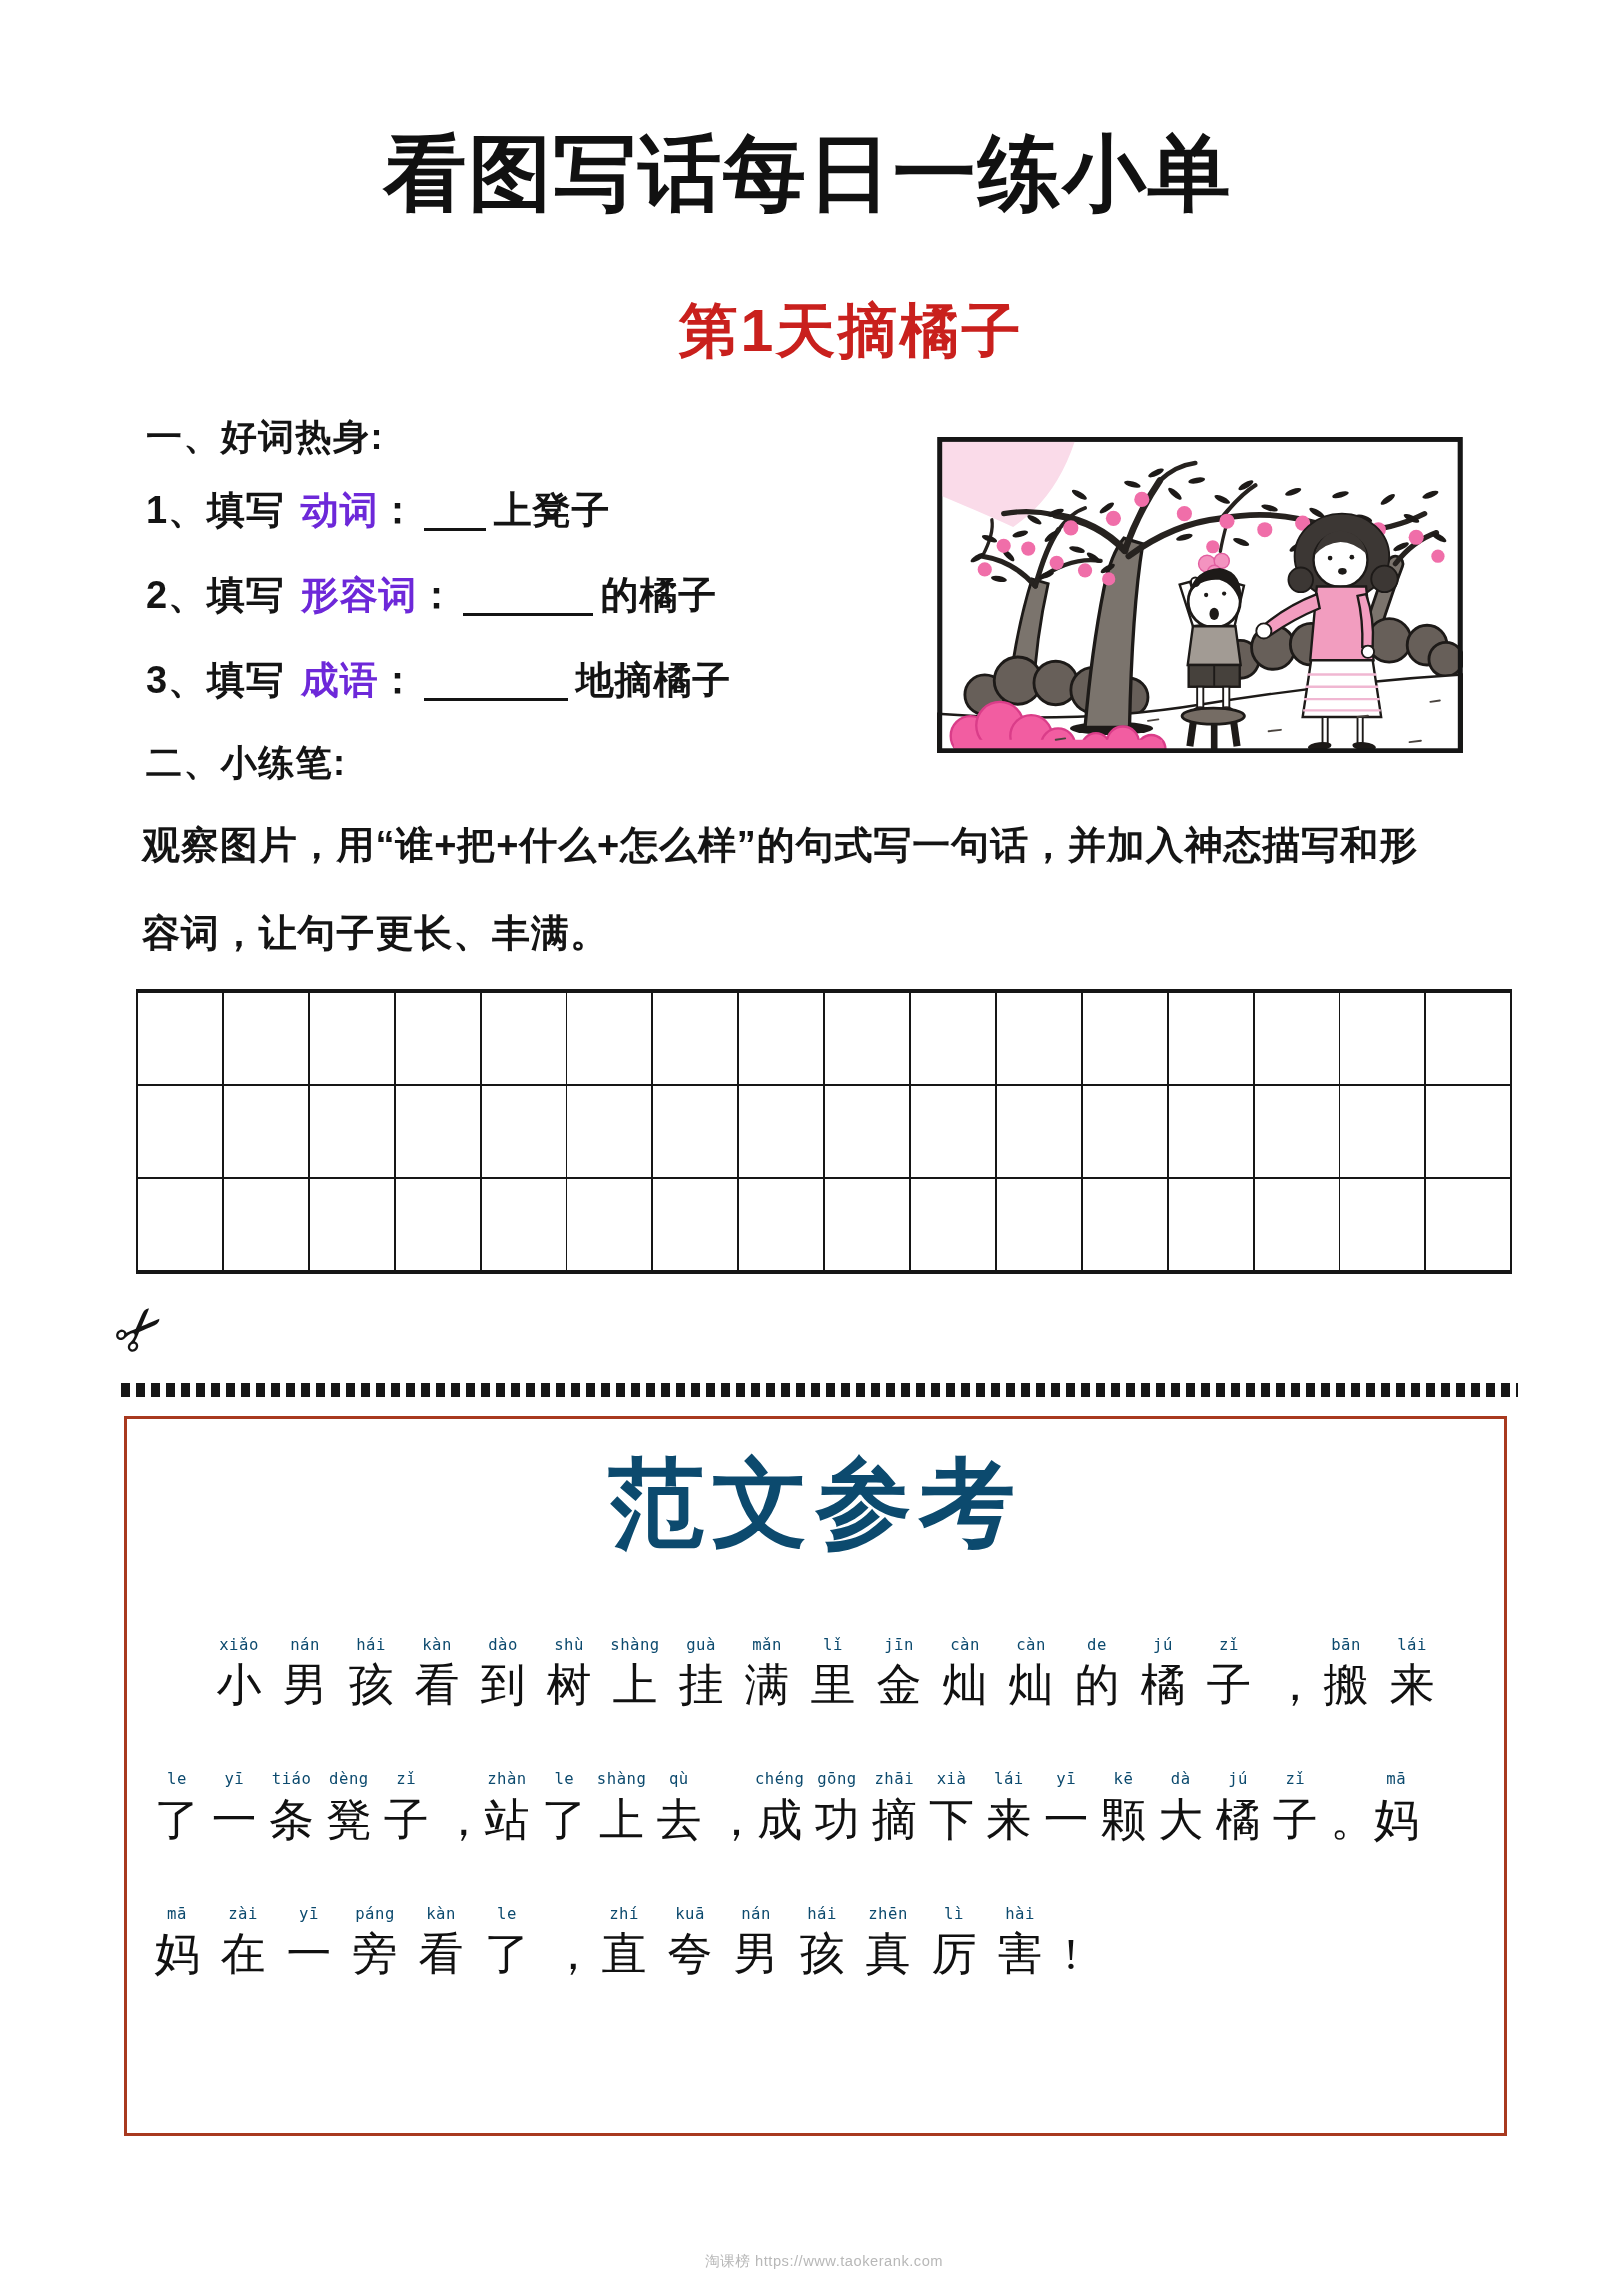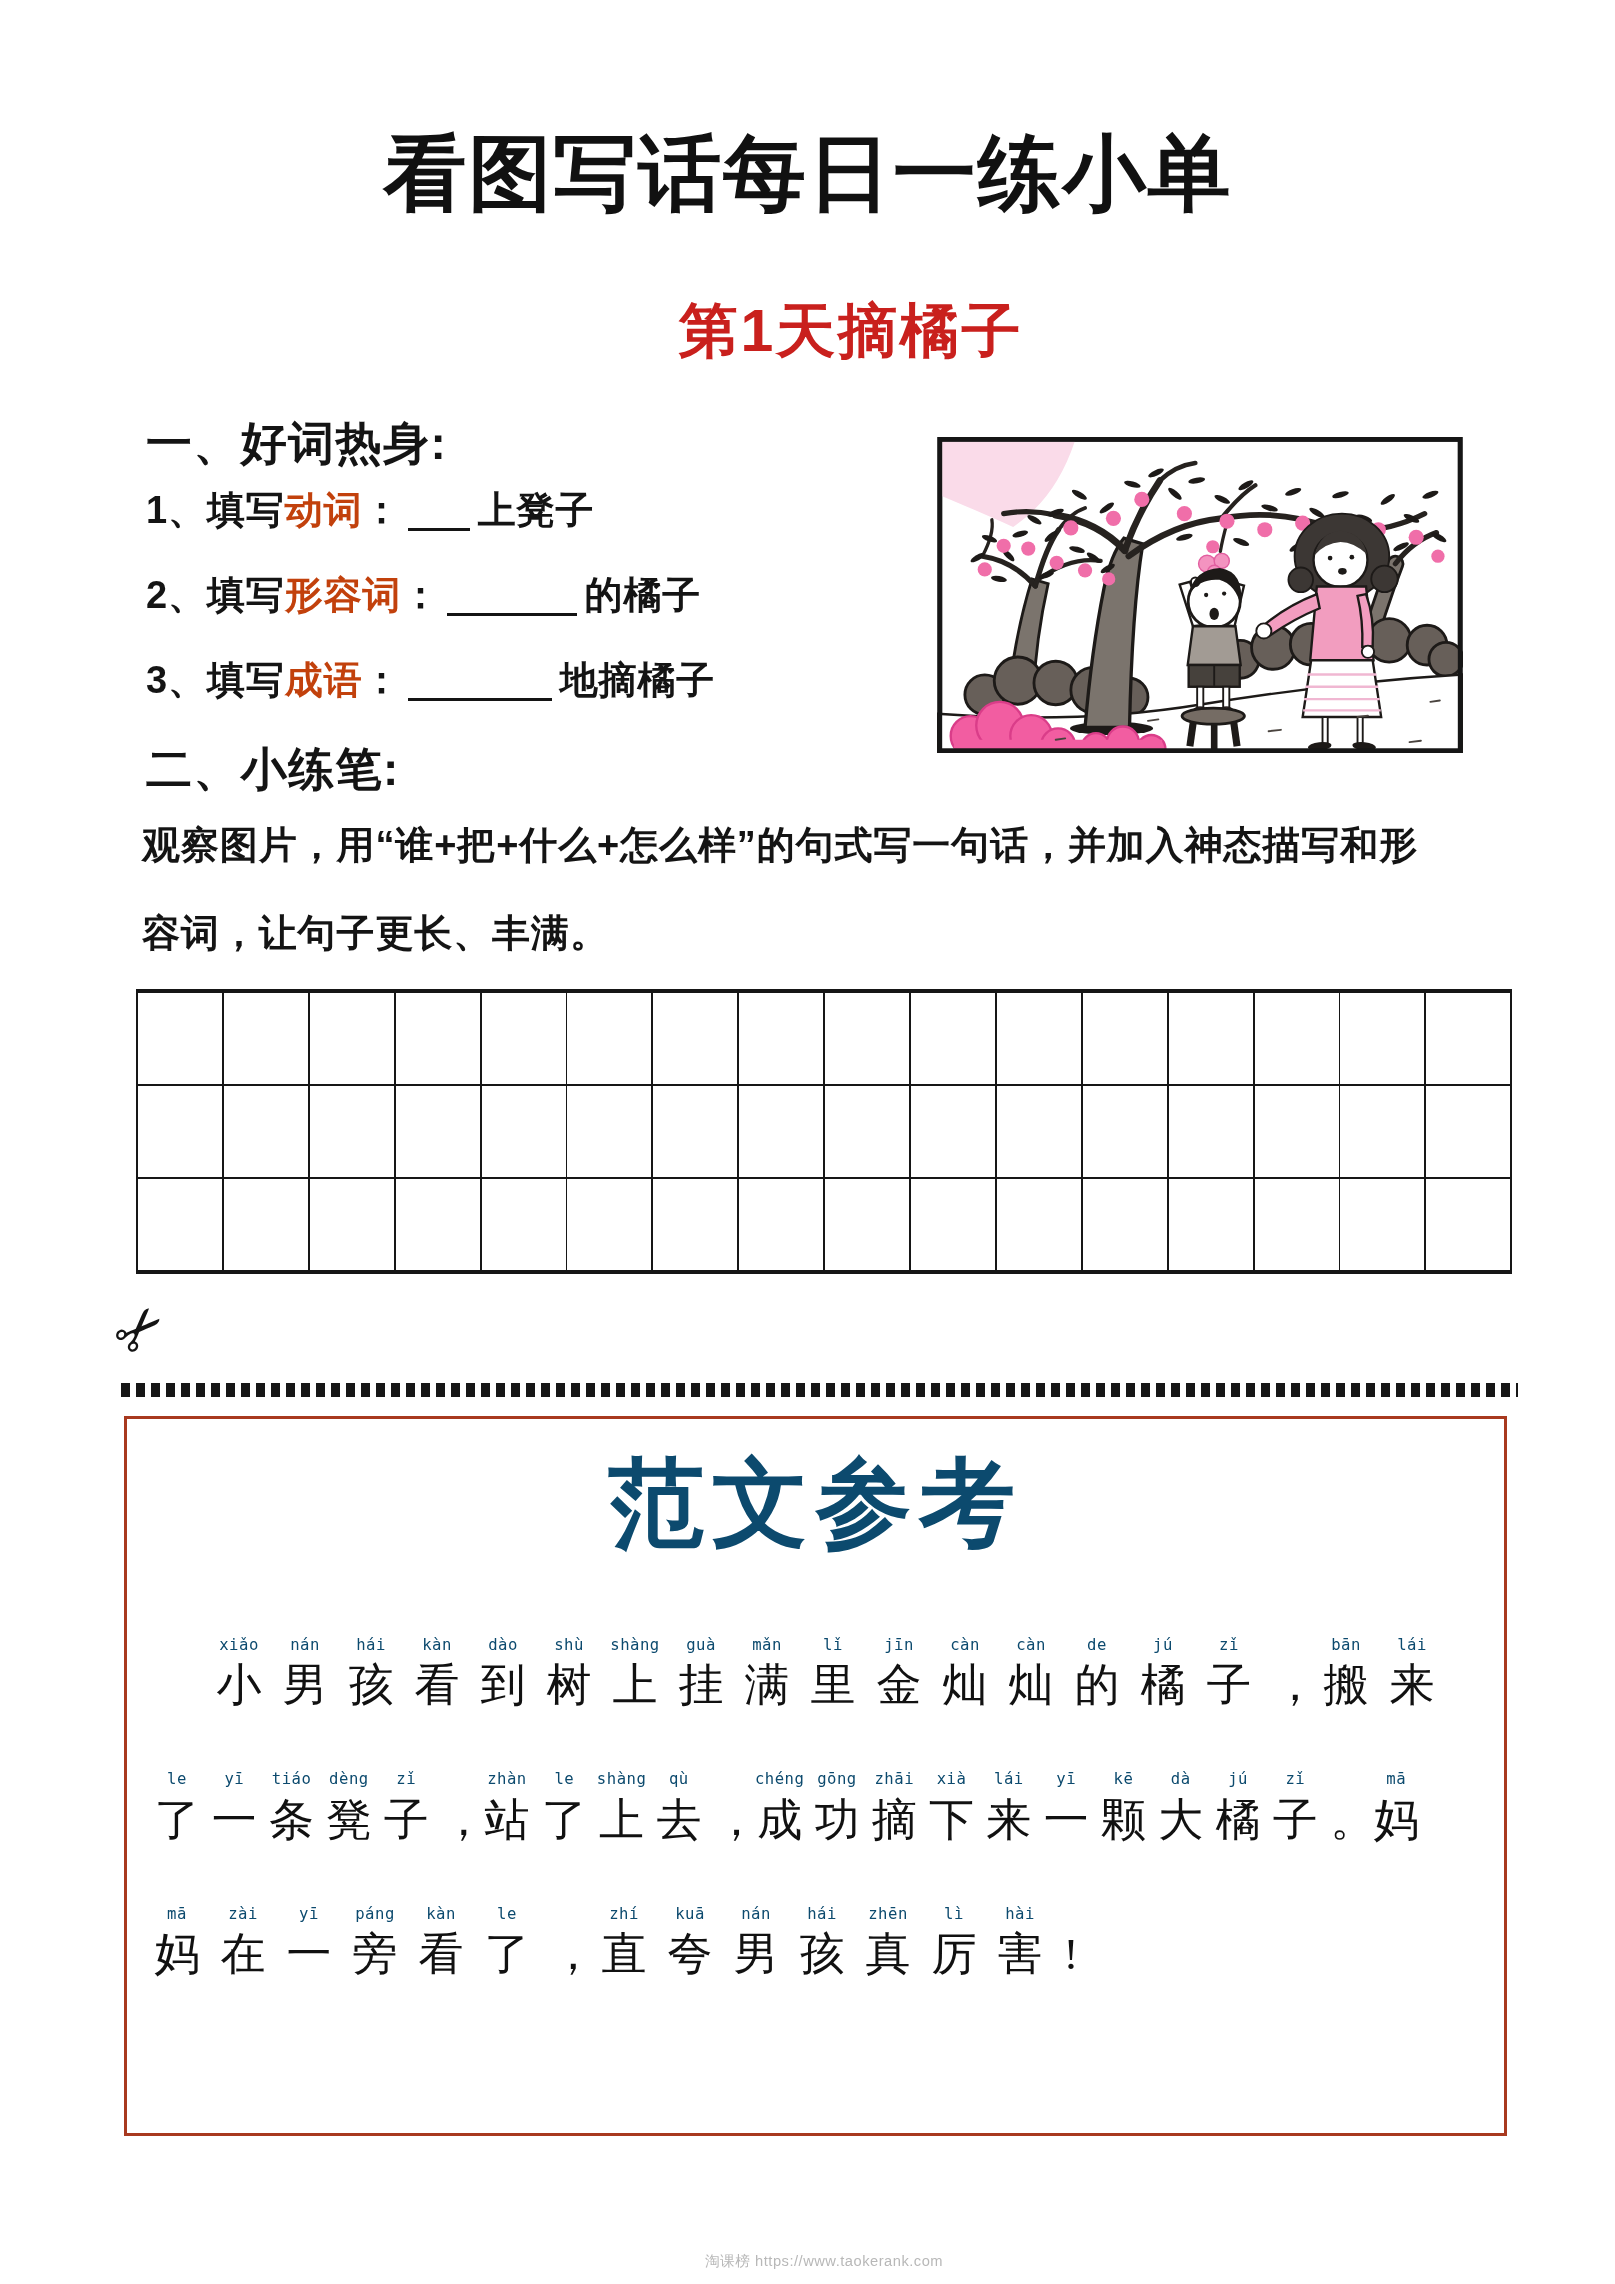--- a/index.html
+++ b/index.html
@@ -12,29 +12,29 @@
   .title{
     position:absolute;top:129px;left:0;width:100%;text-align:center;
     font-family:"Liberation Serif","DejaVu Serif",serif;
     font-size:83px;font-weight:700;line-height:1.1;color:#111;letter-spacing:1.9px;
   }
   .subtitle{
     position:absolute;top:292px;left:0;width:100%;text-align:center;
     font-size:59px;font-weight:600;color:#c9201d;letter-spacing:2.8px;padding-left:43px;
   }
 
-  .sec-heading{position:absolute;left:146px;font-size:46px;font-weight:700;letter-spacing:1.4px;}
+  .sec-heading{position:absolute;left:146px;font-size:36px;font-weight:700;letter-spacing:1.4px;}
   #warmup-heading{top:413px;}
   #practice-heading{top:739px;}
 
   .witem{position:absolute;left:146px;font-size:38px;font-weight:700;letter-spacing:0.9px;white-space:nowrap;}
   #witem-0{top:485px;}
   #witem-1{top:570px;}
   #witem-2{top:655px;}
-  .red{color:#c2410c;}
+  .red{color:#6d28d9;margin-left:16px;}
   .blank{
     display:inline-block;border-bottom:3.8px solid #141414;height:39px;
     vertical-align:-7.6px;margin:0 7.6px 0 6.6px;
   }
   .blank[data-blank="s"]{width:62px;}
   .blank[data-blank="m"]{width:130px;}
   .blank[data-blank="l"]{width:144px;}
 
   .para{
     position:absolute;left:142px;width:1373px;font-size:38px;font-weight:700;

